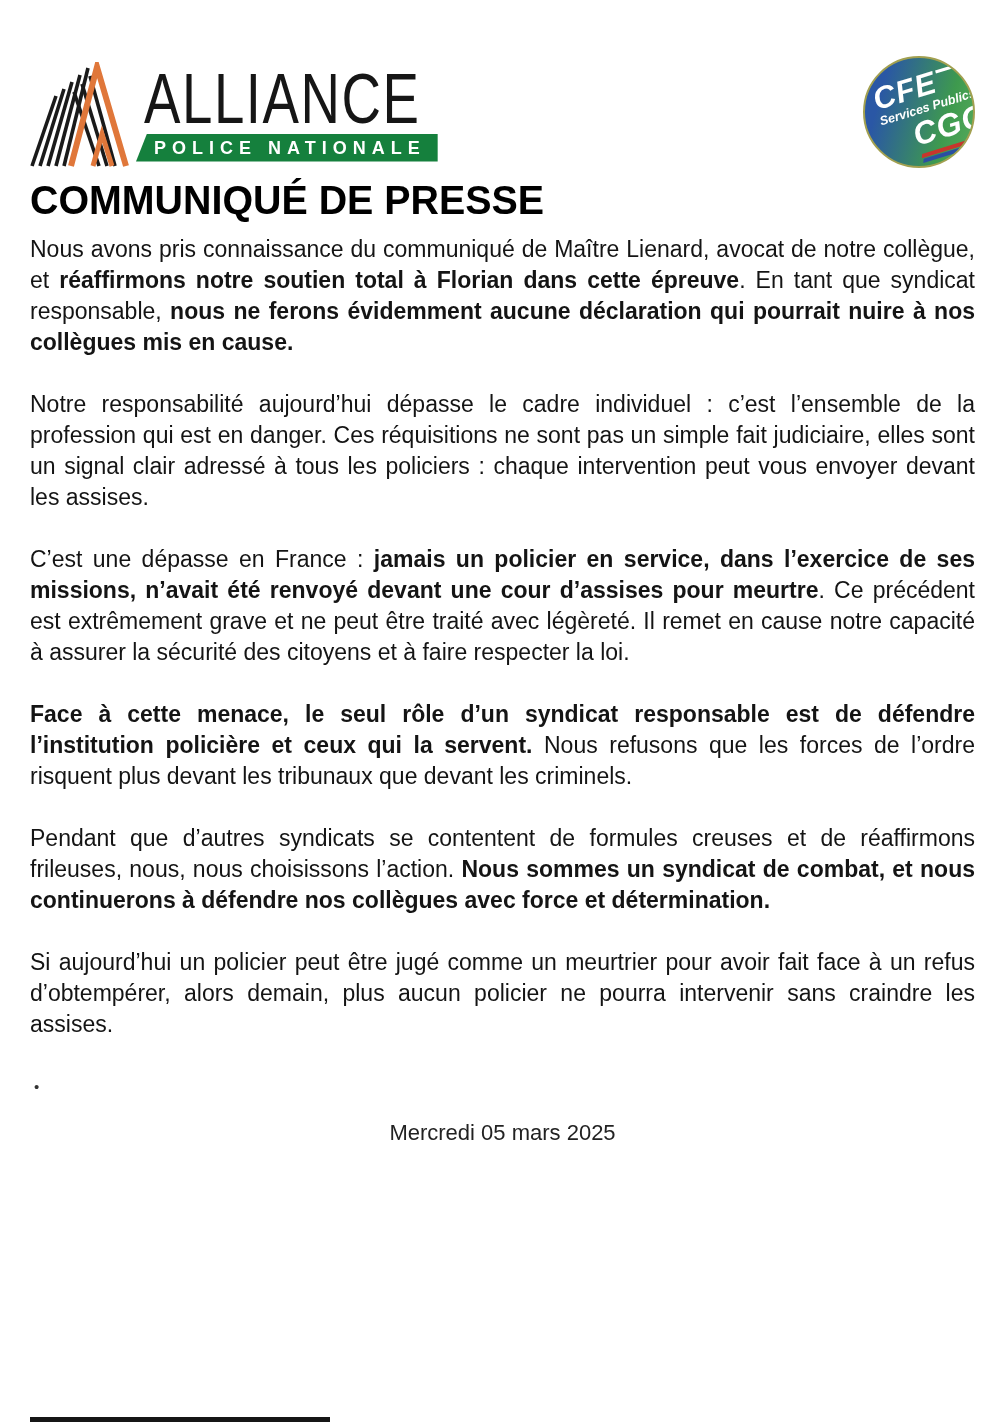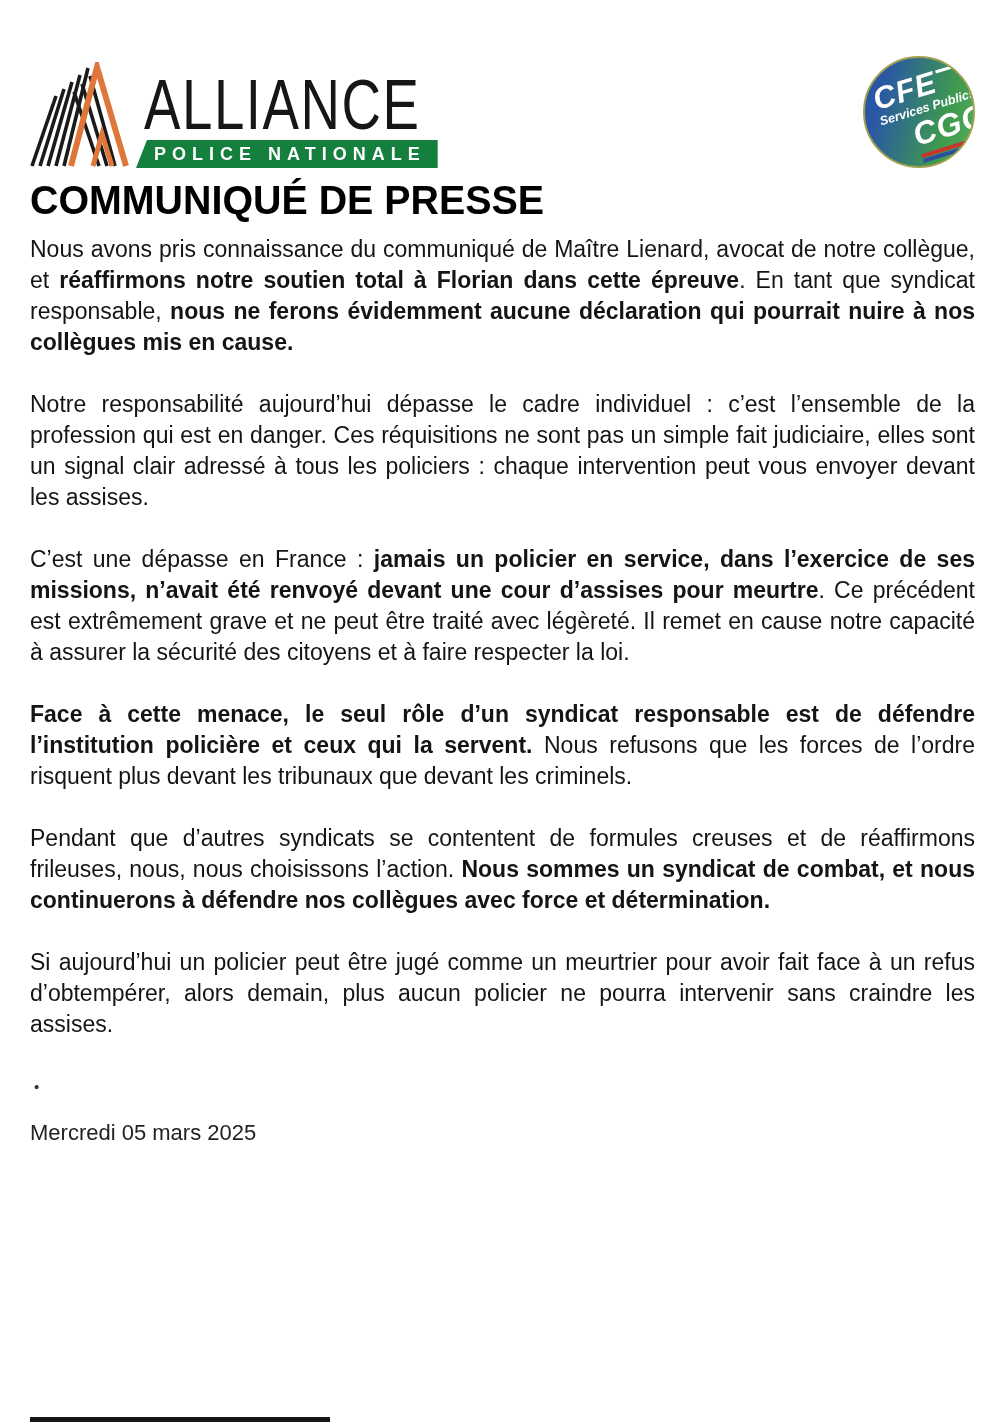--- a/index.html
+++ b/index.html
@@ -3,21 +3,21 @@
 <meta charset="utf-8">
 <style>
   html,body{margin:0;padding:0;background:#ffffff;}
   .page{
     width:1005px;height:1422px;position:relative;background:#fff;
     overflow:hidden;box-sizing:border-box;padding:56px 30px 0 30px;
     font-family:"Liberation Sans", sans-serif;color:#111;
   }
   
   .brand-row{display:flex;justify-content:space-between;align-items:flex-start;height:114px;}
-  .logo-wrap{display:flex;align-items:flex-end;}
+  .logo-wrap{display:flex;align-items:center;}
   .logo-mark{width:104px;height:106px;margin-top:6px;flex:0 0 auto;}
   .logo-text{margin:8px 0 0 10px;}
   .brand-name{
     font-size:70px;line-height:56px;font-weight:400;letter-spacing:2px;
     color:#161616;white-space:nowrap;transform:scaleX(0.78);transform-origin:0 0;
   }
   .brand-banner{
     margin:7px 16px 0 -8px;width:fit-content;background:#15803d;color:#fff;
     font-weight:700;font-size:18px;line-height:18px;letter-spacing:6px;
     padding:5px 12px 5px 18px;clip-path:polygon(11px 0,100% 0,100% 100%,0 100%);
@@ -50,21 +50,21 @@
     font-size:34px;line-height:34px;padding:1px 12px 3px 5px;margin-bottom:4px;
     white-space:nowrap;transform:scaleX(0.88);transform-origin:0 0;
   }
   
   .bodytext{margin-top:12px;}
   .para{margin:3px 0 31px 0;font-size:23px;line-height:31px;text-align:justify;color:#141414;}
   .para .b{font-weight:700;}
   .bullet-row{display:flex;margin:10px 0 0 4px;font-size:23px;line-height:31px;}
   .bullet-marker{font-size:15px;line-height:31px;margin-right:16px;color:#333;}
   .bullet-text{font-weight:700;color:#111;}
-  .date-stamp{margin-top:18px;text-align:left;font-size:22px;color:#222;}
+  .date-stamp{margin-top:18px;text-align:center;font-size:22px;color:#222;}
   .cutoff-bar{position:absolute;left:30px;bottom:0;width:300px;height:5px;background:#161616;}
 </style>
 </head>
 <body>
 
 <div class="page">
 
   <div class="brand-row">
     <div class="logo-wrap">
       <svg class="logo-mark" viewBox="0 0 104 106" xmlns="http://www.w3.org/2000/svg">

